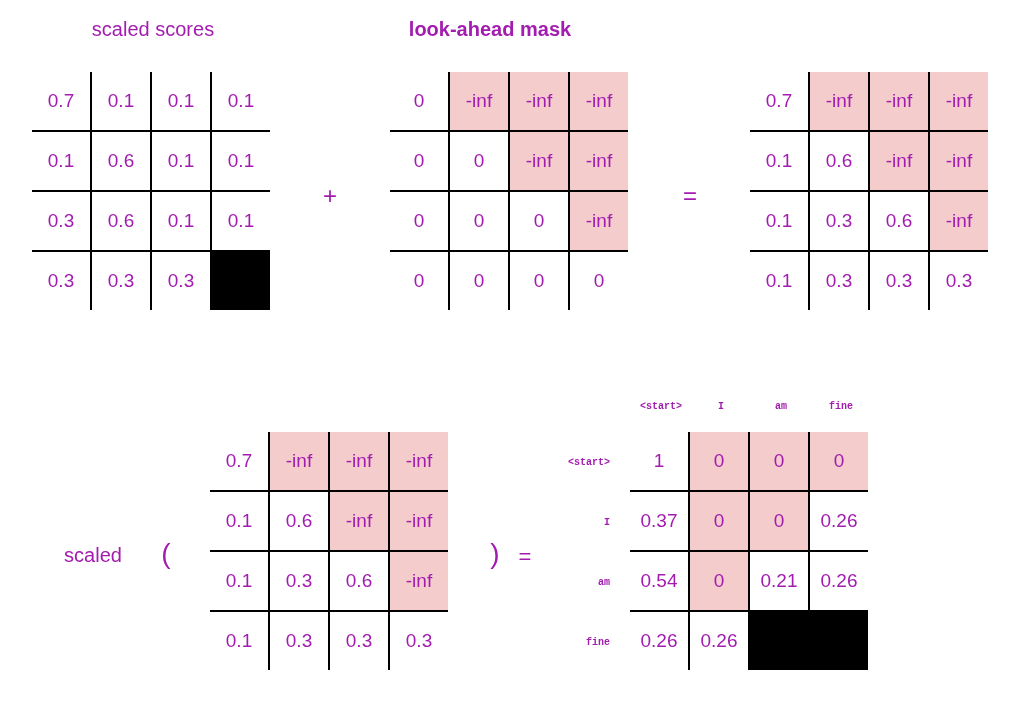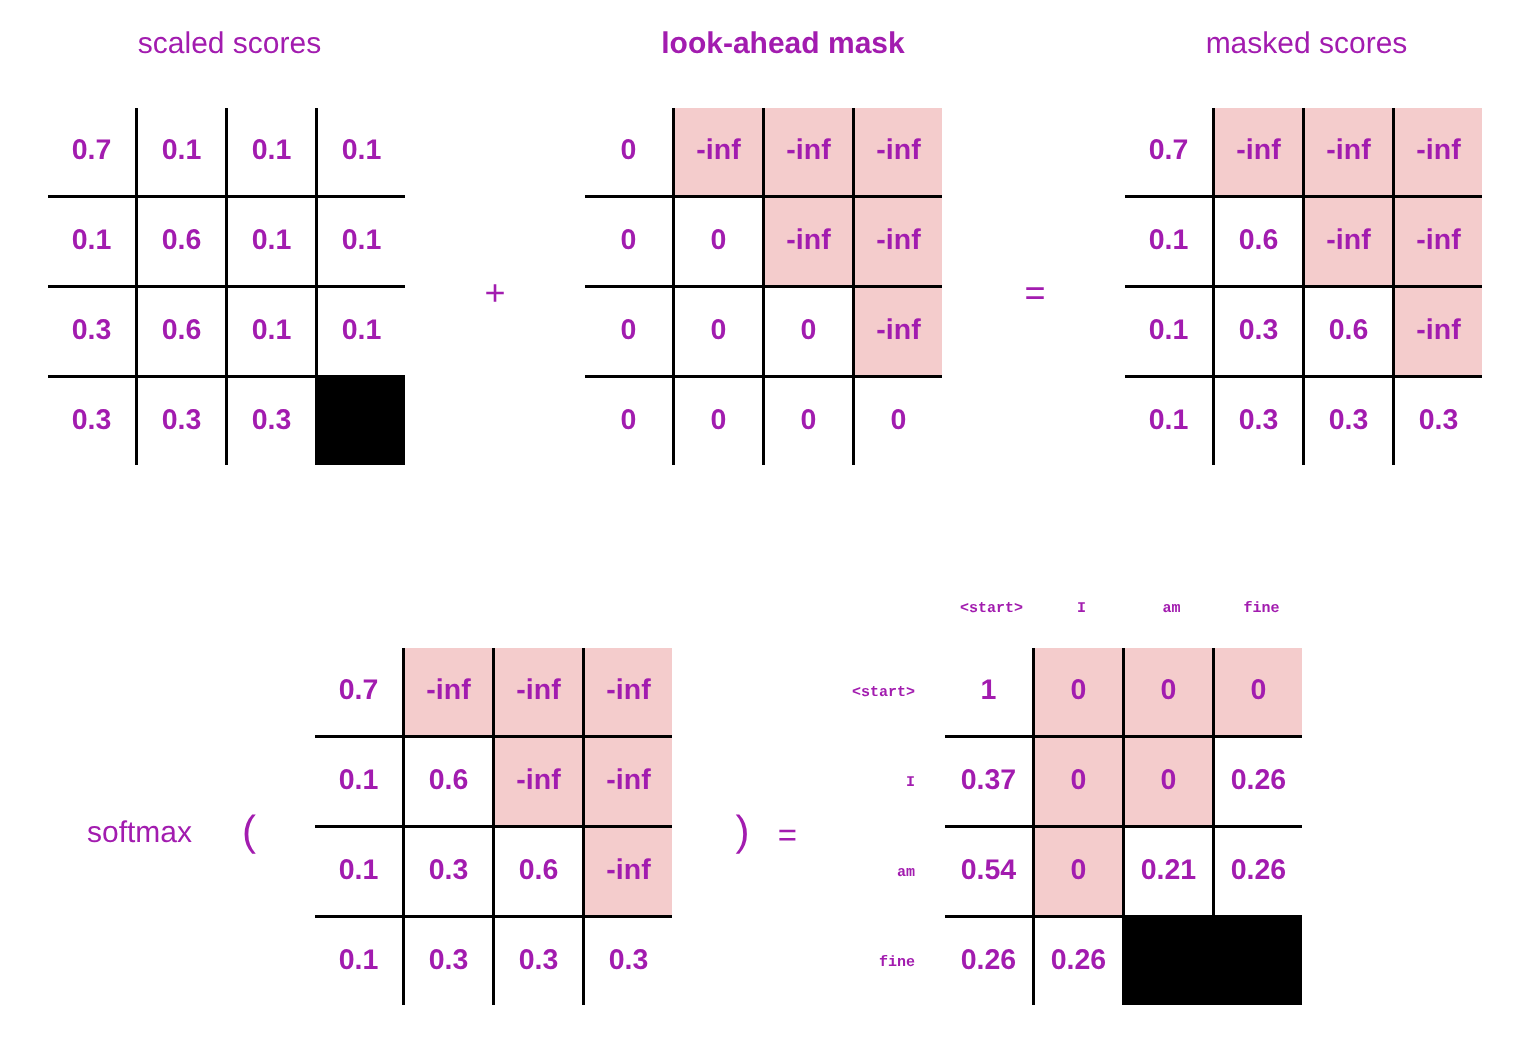--- a/index.html
+++ b/index.html
@@ -12,21 +12,21 @@
     font-family:"Liberation Sans",sans-serif;color:#a21caf;overflow:hidden;
   }
   .title{
     position:absolute;top:17px;width:242px;text-align:center;
     font-size:20px;line-height:24px;white-space:nowrap;
   }
   .title.bold{font-weight:bold;}
   .matrix{
     position:absolute;display:grid;
     grid-template-columns:repeat(4,58px);grid-auto-rows:58px;
-    gap:2px;padding:0;background:var(--border-color);font-weight:bold;
+    gap:2px;padding:0;background:var(--border-color);
   }
   .matrix .cell{
     background:#ffffff;display:flex;align-items:center;justify-content:center;
     font-size:19px;
   }
   .matrix .cell.masked{background:var(--mask-fill);}
   .op{
     position:absolute;width:28px;height:28px;line-height:28px;
     text-align:center;font-size:24px;
   }
@@ -44,22 +44,21 @@
   }
   .col-label{width:58px;text-align:center;top:398px;}
   .row-label{left:480px;width:130px;text-align:right;}
 </style>
 </head>
 <body>
 
 <div class="canvas">
 
   <div class="title" style="left:32px;">scaled scores</div>
-  <div class="title bold" style="left:401px;">look-ahead mask</div>
-  <div class="title" style="left:750px;">masked scores</div>
+  <div class="title bold" style="left:369px;">look-ahead mask</div>
 
   <div class="matrix" style="left:32px;top:72px;">
       <div class="cell">0.7</div>
       <div class="cell">0.1</div>
       <div class="cell">0.1</div>
       <div class="cell">0.1</div>
       <div class="cell">0.1</div>
       <div class="cell">0.6</div>
       <div class="cell">0.1</div>
       <div class="cell">0.1</div>
@@ -107,21 +106,21 @@
       <div class="cell">0.1</div>
       <div class="cell">0.3</div>
       <div class="cell">0.6</div>
       <div class="cell masked">-inf</div>
       <div class="cell">0.1</div>
       <div class="cell">0.3</div>
       <div class="cell">0.3</div>
       <div class="cell">0.3</div>
     </div>
 
-  <div class="fn-label" style="left:43px;top:543px;">softmax</div>
+  <div class="fn-label" style="left:43px;top:543px;">scaled</div>
 
   <div class="paren" style="left:152px;top:537px;">(</div>
 
   <div class="matrix" style="left:210px;top:432px;">
       <div class="cell">0.7</div>
       <div class="cell masked">-inf</div>
       <div class="cell masked">-inf</div>
       <div class="cell masked">-inf</div>
       <div class="cell">0.1</div>
       <div class="cell">0.6</div>

